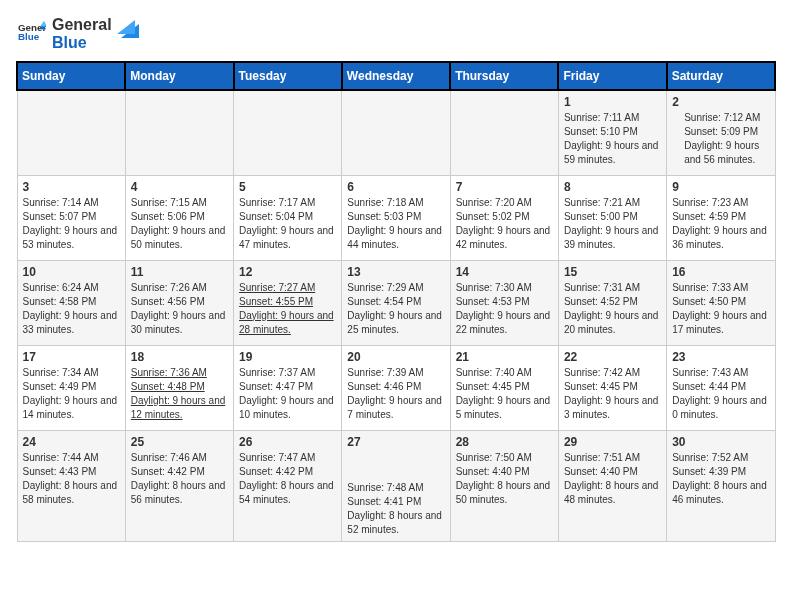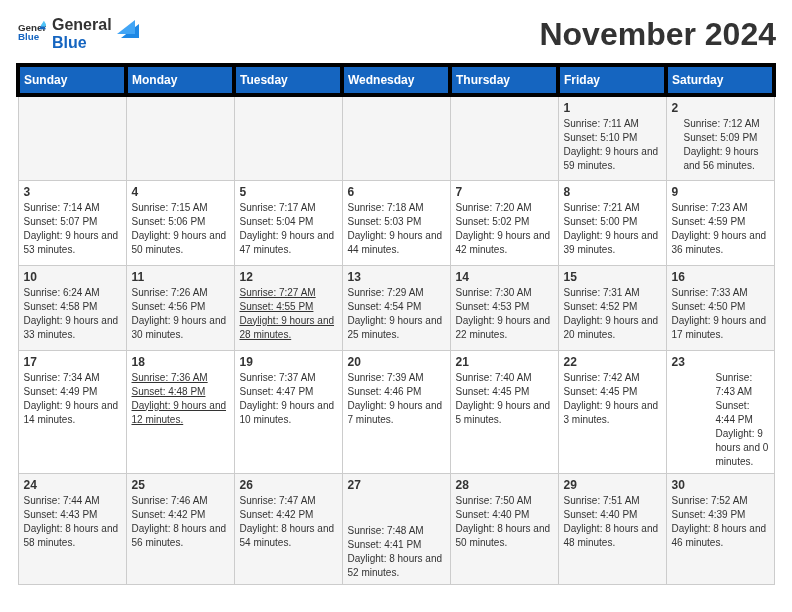--- a/index.html
+++ b/index.html
@@ -43,21 +43,21 @@
       border-collapse: collapse;
       table-layout: fixed;
     }
     thead th {
       background-color: #1565c0;
       color: #fff;
       font-size: 12px;
       font-weight: bold;
       padding: 6px 4px;
       text-align: left;
-      border: 4px solid #000000;
+      border: 2px solid #000000;
     }
     tbody td {
       border: 1px solid #ccc;
       vertical-align: top;
       padding: 4px 5px;
       font-size: 10.5px;
       color: #333;
       height: 85px;
     }
     tbody tr:nth-child(odd) td {
@@ -94,21 +94,20 @@
     <div style="margin-left:4px;">
       <div style="font-size:16px;font-weight:bold;color:#333;line-height:1.1;">General</div>
       <div style="font-size:16px;font-weight:bold;color:#1565c0;line-height:1.1;">Blue</div>
     </div>
     <svg width="22" height="22" viewBox="0 0 22 22" style="margin-left:3px;margin-top:-6px;">
       <polygon points="4,18 22,4 22,18" fill="#1e88e5"></polygon>
       <polygon points="0,14 18,0 18,14" fill="#42a5f5"></polygon>
     </svg>
   </div>
   <div class="title-area">
-    <div class="month-title">November 2024</div>
   </div>
 </div>
 
 <table>
   <thead>
     <tr id="thead-row">
         <th>Sunday</th>
         <th>Monday</th>
         <th>Tuesday</th>
         <th>Wednesday</th>
@@ -257,21 +256,21 @@
 Daylight: 9 hours and 5 minutes.</div>
         </td>
         <td>
           <span class="day-number">22</span>
           <div class="cell-info" style="white-space: pre-line;">Sunrise: 7:42 AM
 Sunset: 4:45 PM
 Daylight: 9 hours and 3 minutes.</div>
         </td>
         <td>
           <span class="day-number">23</span>
-          <div class="cell-info" style="white-space: pre-line; margin-left: 44px;">Sunrise: 7:43 AM
+          <div class="cell-info" style="white-space: pre-line;">Sunrise: 7:43 AM
 Sunset: 4:44 PM
 Daylight: 9 hours and 0 minutes.</div>
         </td>
       </tr>
       <tr>
         <td>
           <span class="day-number">24</span>
           <div class="cell-info" style="white-space: pre-line;">Sunrise: 7:44 AM
 Sunset: 4:43 PM
 Daylight: 8 hours and 58 minutes.</div>

